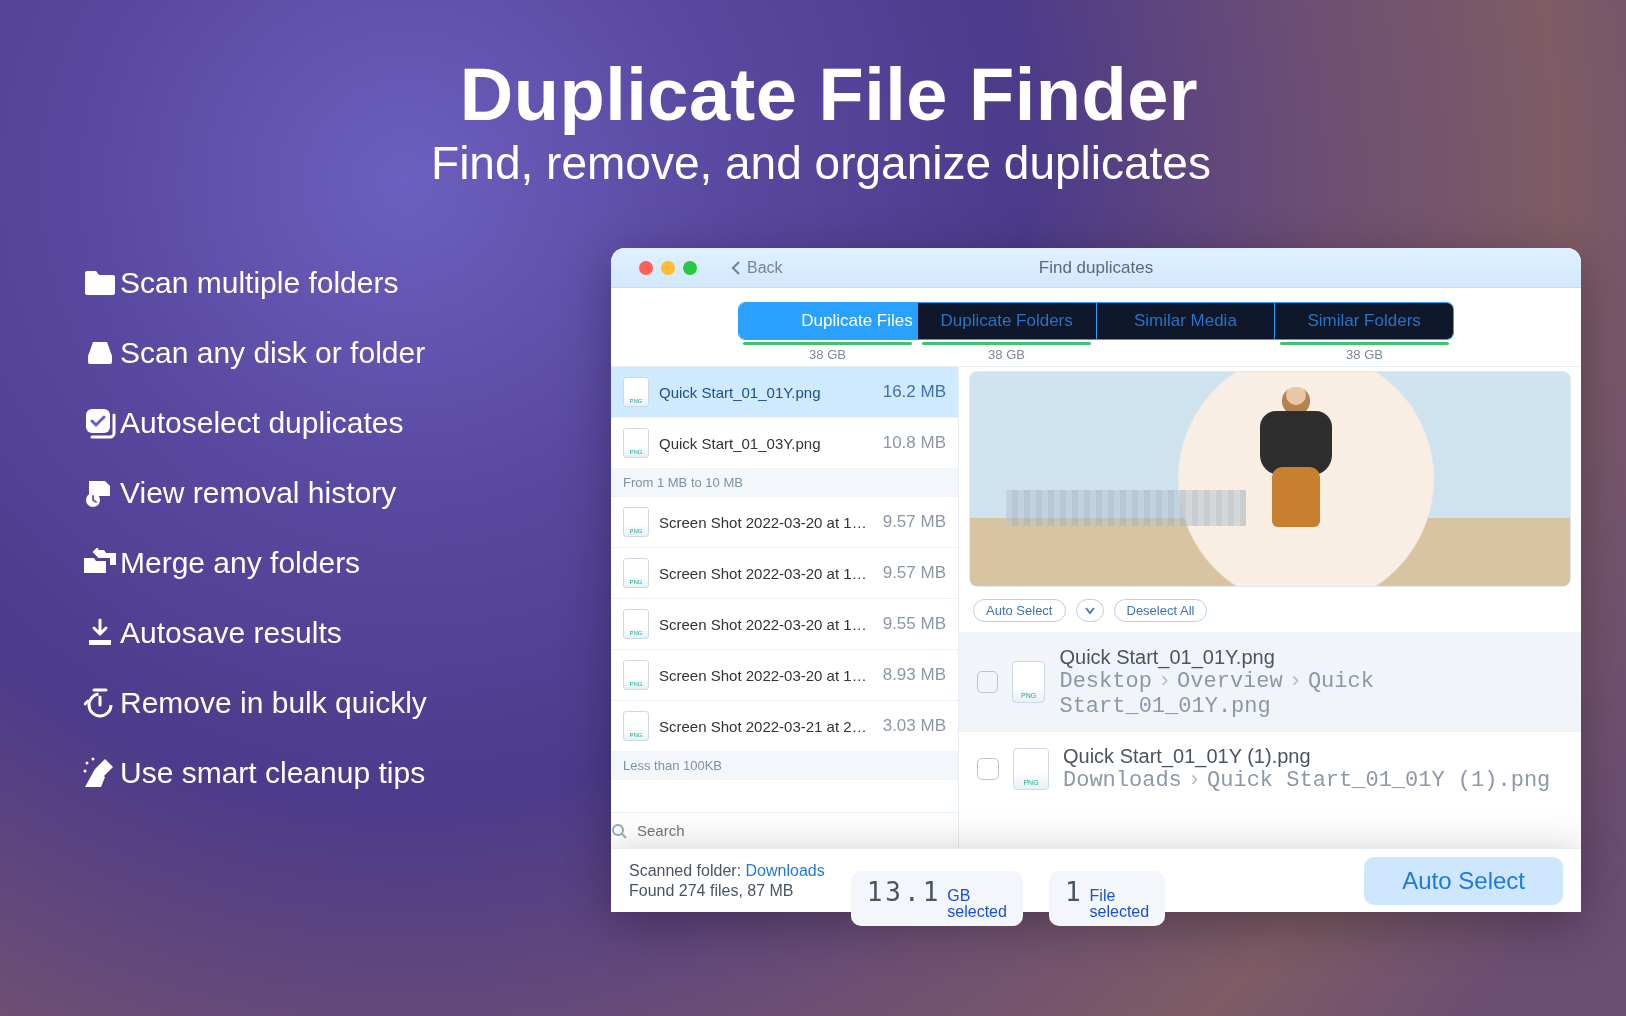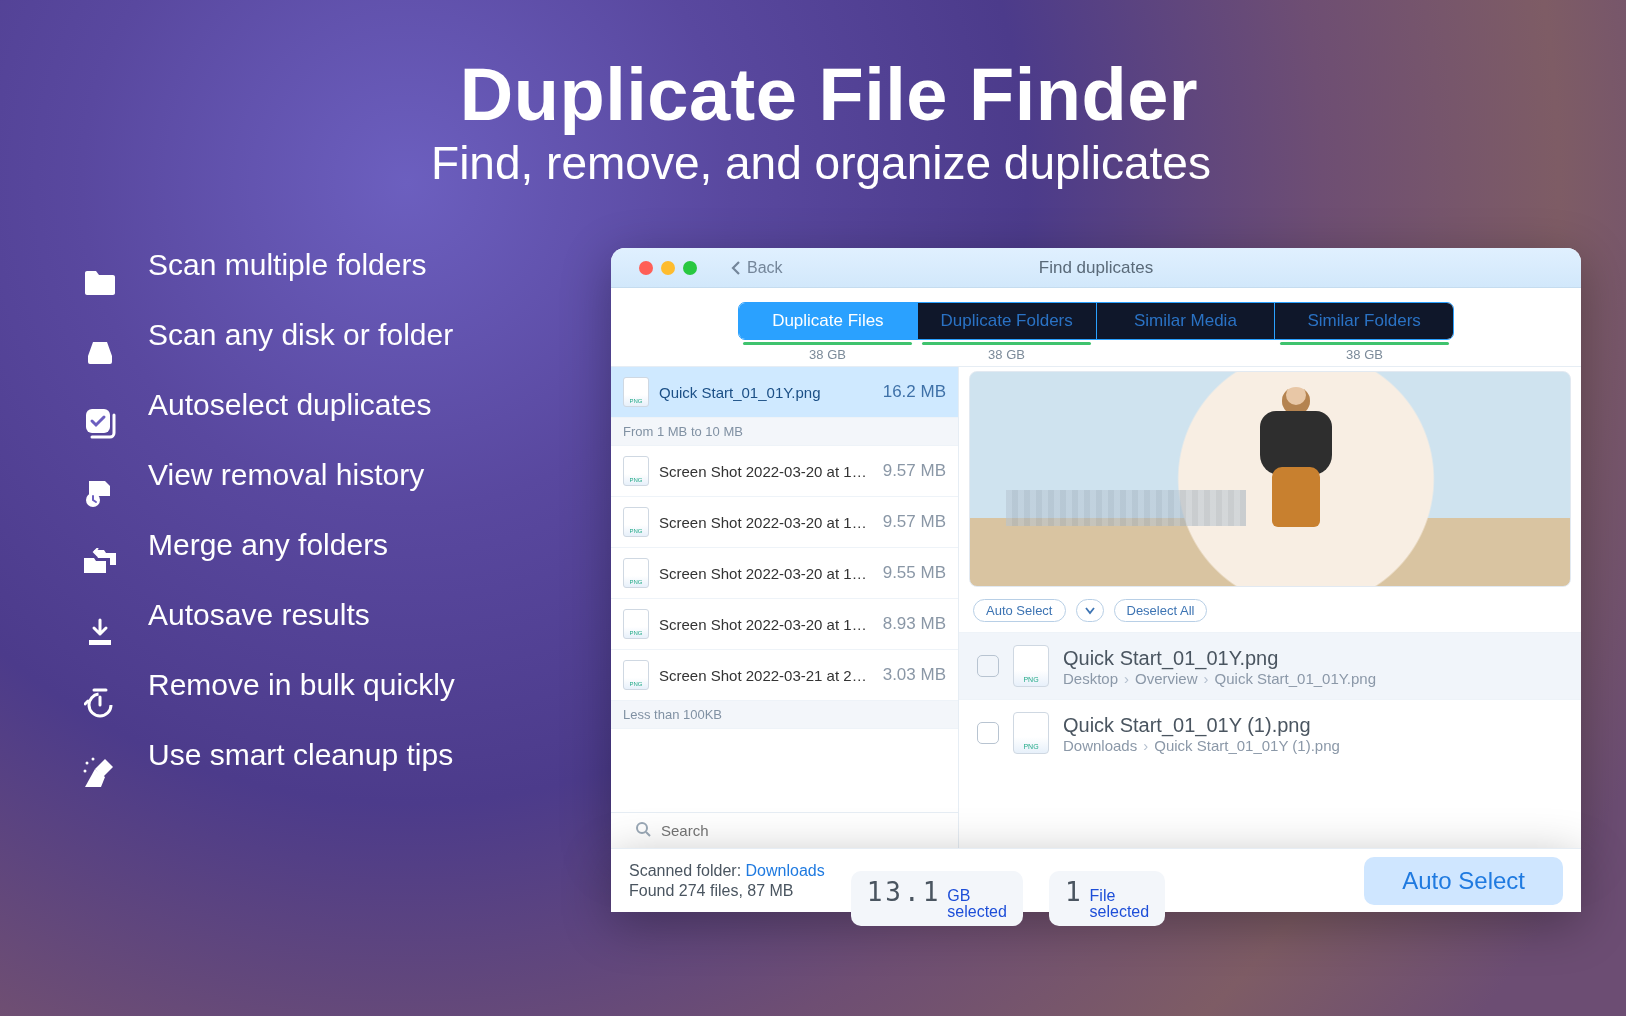--- a/index.html
+++ b/index.html
@@ -8,21 +8,21 @@
     width:1626px; height:1016px;
     font-family: -apple-system, "Helvetica Neue", Arial, sans-serif;
     background: radial-gradient(circle at 25% 18%, #6c5fbf 0%, #59489f 22%, #4c3b8b 42%, #6e4e73 62%, #7e5c65 78%, #6c4d73 92%);
     position:relative; overflow:hidden;
     color:#fff;
   }
   .hero-title { position:absolute; top:52px; left:16px; width:100%; text-align:center; font-size:74px; font-weight:700; letter-spacing:.5px; }
   .hero-sub   { position:absolute; top:136px; left:8px; width:100%; text-align:center; font-size:46px; font-weight:400; }
 
   .features { position:absolute; left:80px; top:248px; width:520px; }
-  .feat { display:flex; gap:28px; height:70px; }
+  .feat { display:flex; align-items:center; height:70px; }
   .feat .ico { width:40px; display:flex; align-items:center; justify-content:center; }
   .feat svg { fill:#fff; }
   .feat span { font-size:30px; font-weight:400; }
 
   
   .app {
     position:absolute; left:611px; top:248px; width:970px; height:600px;
     background:#fff; border-radius:14px 14px 0 0; overflow:hidden;
     color:#333; box-shadow:0 12px 50px rgba(0,0,0,.3);
     display:flex; flex-direction:column;
@@ -35,39 +35,39 @@
   .dot { width:14px; height:14px; border-radius:50%; }
   .red{background:#ff5f57;} .yl{background:#febc2e;} .gr{background:#28c840;}
   .back-btn { margin-left:26px; display:flex; align-items:center; gap:6px; color:#74869a; font-size:16px; cursor:pointer;}
   .back-btn svg{stroke:#74869a;}
   .win-title { position:absolute; left:50%; transform:translateX(-50%); font-size:17px; color:#5a6a79; }
 
   .tabs-row { padding:14px 18px 4px; }
   .tabs { display:flex; border:1.5px solid #2aa1ff; border-radius:7px; overflow:hidden; width:716px; margin:0 auto; }
   .tab { flex:1; text-align:center; padding:8px 4px; font-size:17px; color:#2a72c4; background:#0f172a; cursor:pointer; border-right:1.5px solid #2aa1ff; position:relative;}
   .tab:last-child{border-right:none;}
-  .tab.active { background:#2aa1ff; color:#fff; }
+  .tab.active { background:#2aa1ff; color:#fff;text-align:right; }
   .tab-under { display:flex; width:716px; margin:2px auto 0; }
   .tab-under div { flex:1; text-align:center; }
   .tab-under .bar { height:3px; background:#3fc36e; margin:0 5px 2px; border-radius:2px;}
   .tab-under .lbl { font-size:13px; color:#7b8a99; }
   .tab-under .empty .bar{background:transparent;}
 
   .body { display:flex; flex:1; min-height:0; border-top:1px solid #e6edf4; }
   .list { width:348px; border-right:1px solid #e6edf4; display:flex; flex-direction:column; overflow:hidden;}
   .row { display:flex; align-items:center; gap:10px; padding:10px 12px; border-bottom:1px solid #eef3f8; font-size:15px; }
   .row .fn { flex:1; white-space:nowrap; overflow:hidden; text-overflow:ellipsis; color:#333; }
   .row .sz { color:#8a97a6; font-size:17px; }
   .row.sel { background:#cfe9ff; }
   .row.sel .fn{ color:#1b4f86; font-weight:500;}
   .row.sel .sz{ color:#3f71a8;}
   .group { background:#f3f6fa; color:#8091a3; font-size:13px; padding:6px 12px; border-bottom:1px solid #eef3f8;}
   .thumb { width:26px; height:30px; border:1px solid #cfd8e2; border-radius:3px; background:linear-gradient(#fff 60%,#e7f0fa); display:flex; align-items:flex-end; justify-content:center;}
   .thumb::after{content:"PNG"; font-size:6px; color:#2a8; padding-bottom:2px;}
-  .search-row { border-top:1px solid #e6edf4; padding:8px 24px; display:flex; align-items:flex-start; gap:8px; color:#9aa8b6;}
+  .search-row { border-top:1px solid #e6edf4; padding:8px 0; display:flex; align-items:center; gap:8px; color:#9aa8b6;}
   .search-row input { border:none; outline:none; font-size:15px; flex:1; color:#555;}
 
   .right { flex:1; display:flex; flex-direction:column; min-width:0;}
   .preview { padding:4px 10px 0 10px; flex:0 0 222px; min-height:0; }
   .pimg { width:100%; height:216px; border-radius:8px; background:
       radial-gradient(circle at 56% 50%, #f8eee3 0 36%, transparent 36.5%),
       linear-gradient(#cfe3ef 0 68%, #d9c4a1 68% 100%);
       position:relative; overflow:hidden; border:1px solid #e2e9f1;}
   .person{position:absolute; left:47%; bottom:24%; width:88px; height:148px;}
   .person .head{width:28px;height:28px;background:#e8c7a6;border-radius:50%;position:absolute;left:30px;top:0; box-shadow:0 -6px 0 4px #b48350 inset;}
@@ -77,21 +77,21 @@
 
   .sel-bar { padding:10px 14px; display:flex; gap:10px;}
   .pill { border:1px solid #b8cfe6; border-radius:14px; padding:3px 12px; font-size:13px; color:#3d74b3; background:#fff; cursor:pointer; display:flex; align-items:center; gap:4px;}
   .dup-list { flex:1; overflow:auto;}
   .dup { display:flex; align-items:center; gap:14px; padding:12px 18px; border-top:1px solid #eef3f8;}
   .dup.active{background:#f1f5fa;}
   .chk{width:22px;height:22px;border:1.5px solid #b8c4d1;border-radius:5px;cursor:pointer;}
   .icn{width:36px;height:42px;border:1px solid #cfd8e2;border-radius:4px;background:linear-gradient(#fff 60%,#e7f0fa);display:flex;align-items:flex-end;justify-content:center;}
   .icn::after{content:"PNG"; font-size:7px; color:#2a8; padding-bottom:3px;}
   .dup-txt .nm{font-size:20px;color:#4a5560;line-height:1.2;}
-  .dup-txt .pth{font-size:15px;color:#8b98a8;}
+  .dup-txt .pth{font-size:22px;color:#8b98a8;font-family:Liberation Mono, monospace;}
   .dup-txt .pth .sep{margin:0 6px;color:#b4c0cf;}
 
   
   .footer{position:absolute; left:611px; top:848px; width:970px; height:64px;
     background:#fff; border-top:1px solid #e6edf4; display:flex; align-items:center;
     padding:0 18px; gap:26px; box-shadow:0 12px 50px rgba(0,0,0,.3);}
   .ftxt{font-size:16px; color:#4a5560; line-height:1.25;}
   .ftxt a{color:#1f7ae0; text-decoration:none;}
   .stat{background:#f3f6fa;border-radius:10px;padding:6px 16px;display:flex;align-items:baseline;gap:6px;margin-top:35px;}
   .stat .big{font-family:ui-monospace,Menlo,monospace;font-size:26px;color:#4a5560;letter-spacing:3px;}
@@ -226,20 +226,25 @@
     </div>
   </div>
 
   <div class="body">
     <div class="list">
       <div class="row sel">
         <div class="thumb"></div>
         <div class="fn">Quick Start_01_01Y.png</div>
         <div class="sz">16.2 MB</div>
       </div>
+      <div class="row">
+        <div class="thumb"></div>
+        <div class="fn">Quick Start_01_03Y.png</div>
+        <div class="sz">10.8 MB</div>
+      </div>
       <div class="group">From 1 MB to 10 MB</div>
       <div class="row">
         <div class="thumb"></div>
         <div class="fn">Screen Shot 2022-03-20 at 15.…</div>
         <div class="sz">9.57 MB</div>
       </div>
       <div class="row">
         <div class="thumb"></div>
         <div class="fn">Screen Shot 2022-03-20 at 15.…</div>
         <div class="sz">9.57 MB</div>

